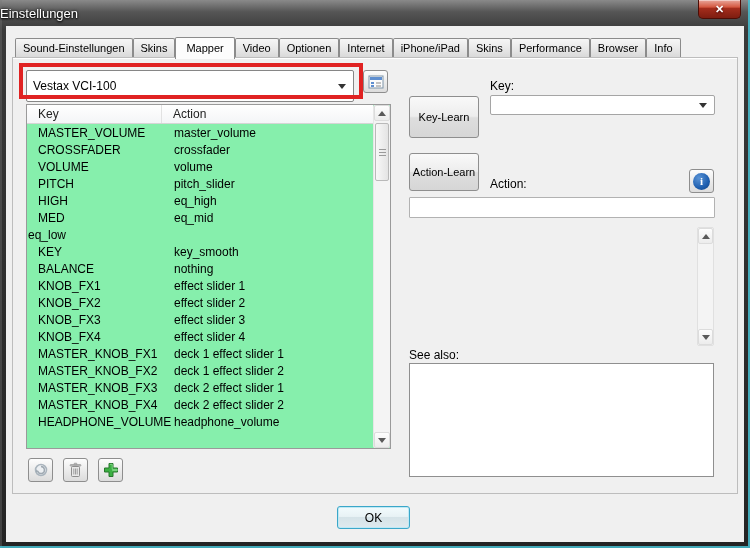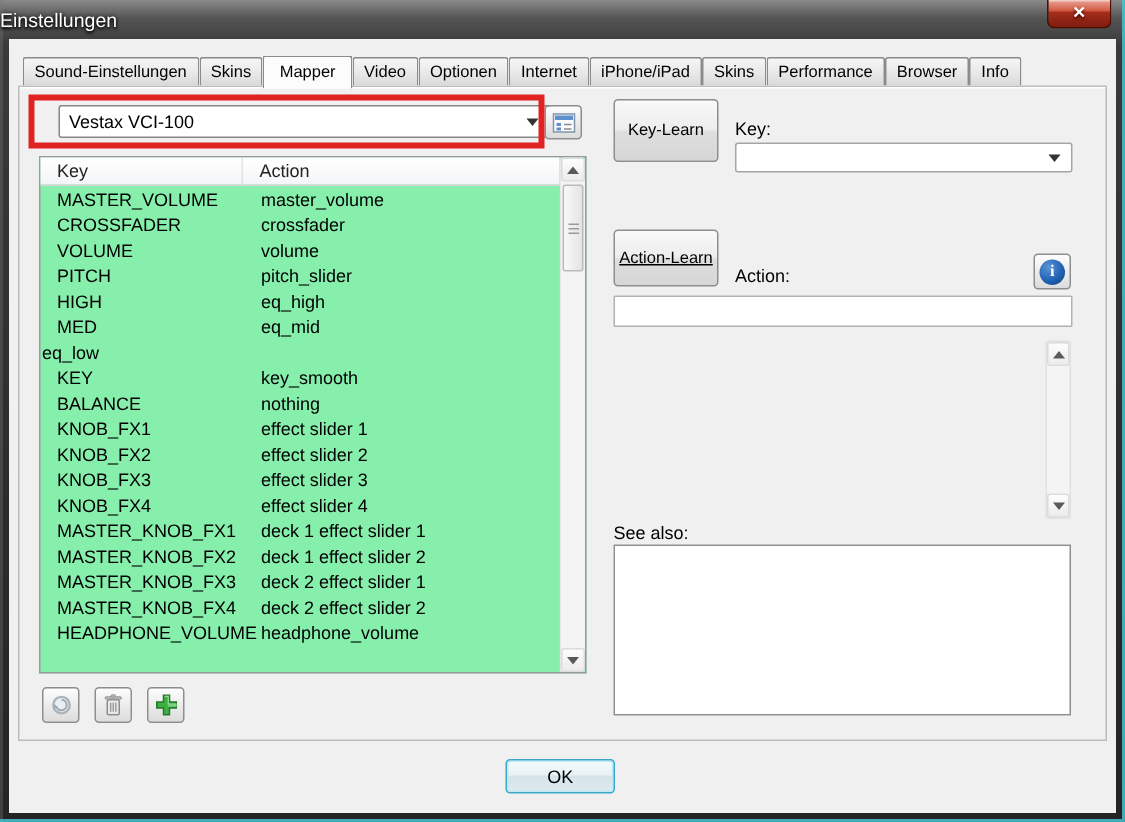--- a/index.html
+++ b/index.html
@@ -62,21 +62,21 @@
   }
   .combo {
     position:absolute; background:#fff; border:1px solid #868686; border-radius:2px;
     display:flex; align-items:center; font-size:12px; color:#000; cursor:default;
   }
   .combo .val { flex:1; padding:0 6px; overflow:hidden; white-space:nowrap; }
   .arrow-down {
     width:0; height:0; border-left:4px solid transparent; border-right:4px solid transparent;
     border-top:5px solid #333; margin-right:7px;
   }
-  .device-combo { left:26px; top:12px; width:328px; height:22px; }
+  .device-combo { left:13px; top:12px; width:328px; height:32px; }
 
   .icon-btn {
     position:absolute; background:linear-gradient(180deg,#fdfdfd,#ececec 50%, #dcdcdc);
     border:1px solid #8e8e8e; border-radius:3px;
     display:flex; align-items:center; justify-content:center; cursor:default;
   }
   .btn-list { left:350px; top:12px; width:25px; height:23px; }
 
   
   .grid {
@@ -123,22 +123,22 @@
   .btn-add { left:85px; }
 
   
   .big-btn {
     position:absolute; left:396px; width:70px;
     background:linear-gradient(180deg,#f9f9f9,#ededed 48%, #dedede 52%, #d6d6d6);
     border:1px solid #8e8e8e; border-radius:3px; font-size:11px; color:#000;
     display:flex; align-items:center; justify-content:center; cursor:default;
     font-family:"Liberation Sans", sans-serif;
   }
-  .btn-key-learn { top:8px; height:42px;text-align:right; }
-  .btn-action-learn { top:95px; height:38px;text-decoration:underline; }
+  .btn-key-learn { top:38px; height:42px;text-align:right; }
+  .btn-action-learn { top:95px; height:38px; }
 
   .lbl { position:absolute; font-size:12px; color:#000; }
   .lbl-key { left:477px; top:21px; }
   .lbl-action { left:477px; top:119px; }
   .lbl-seealso { left:396px; top:290px; }
 
   .key-combo { left:477px; top:37px; width:225px; height:20px; border-color:#a5a5a5; }
 
   .btn-info { left:676px; top:111px; width:25px; height:24px; }
   .info-circle {

